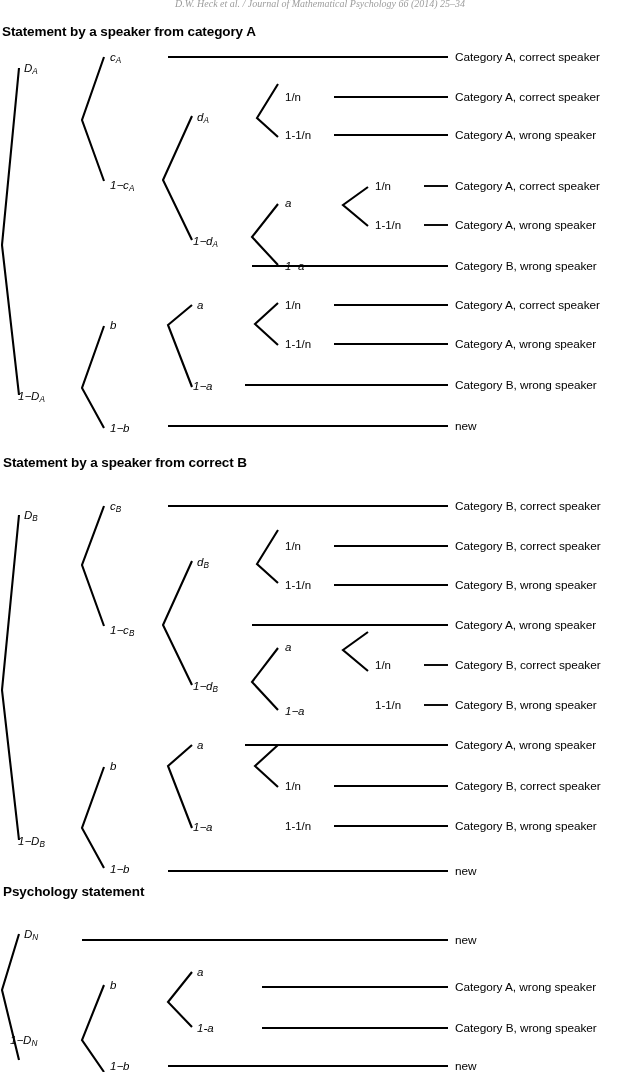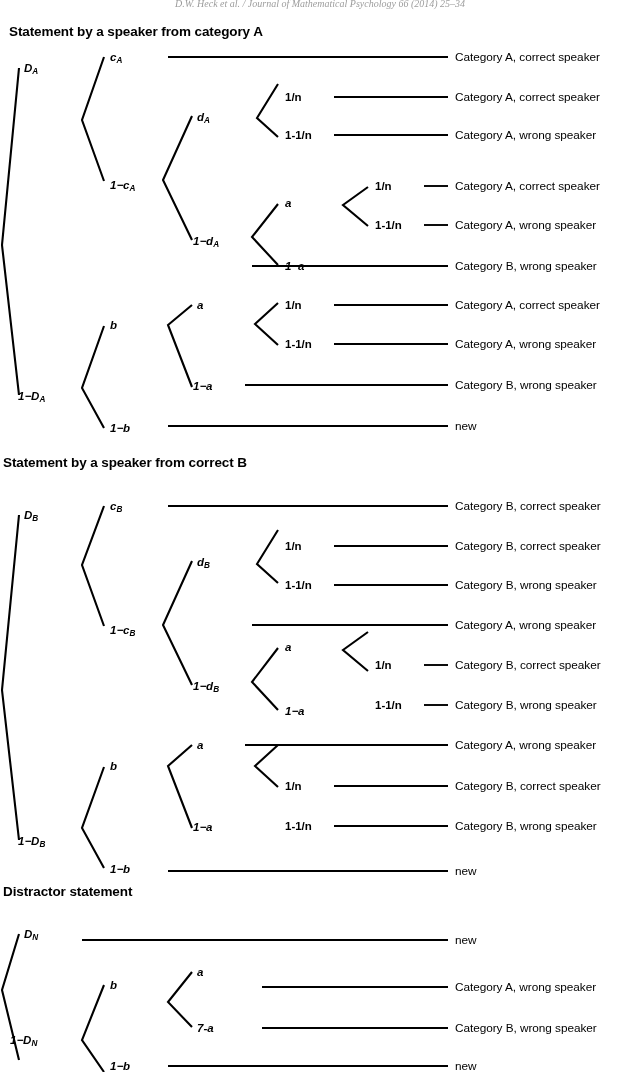--- a/index.html
+++ b/index.html
@@ -35,21 +35,21 @@
   }
   svg.tree-lines line, svg.tree-lines polyline{
     stroke:#000;stroke-width:2.1;fill:none;
     stroke-linecap:butt;stroke-linejoin:miter;
   }
   svg.tree-lines .thin{stroke-width:1.9;}
 
   .plabel{
     position:absolute;
     font-size:11.5px;
-    font-weight:bold;
+    font-weight:normal;
     white-space:nowrap;
     transform:translateY(-50%);
   }
   .plabel.italic{font-style:italic;}
   .plabel sub{
     font-size:8.2px;
     font-style:italic;
     vertical-align:baseline;
     position:relative;
     top:2px;
@@ -64,23 +64,23 @@
     letter-spacing:-0.05px;
   }
 </style>
 </head>
 <body>
 
 <div id="root">
 
   <div class="running-head">D.W. Heck et al. / Journal of Mathematical Psychology 66 (2014) 25–34</div>
 
-  <div class="section-title" style="left:9px;top:24px;">Statement by a speaker from category A</div>
+  <div class="section-title" style="left:2px;top:24px;">Statement by a speaker from category A</div>
   <div class="section-title" style="left:3px;top:455px;">Statement by a speaker from correct B</div>
-  <div class="section-title" style="left:3px;top:884px;">Distractor statement</div>
+  <div class="section-title" style="left:3px;top:884px;">Psychology statement</div>
 
   <svg class="tree-lines" viewBox="0 0 640 1072">
 
     <polyline points="19,68 2,245 19,395"></polyline>
 
     <polyline points="104,57 82,120 104,181"></polyline>
 
     <polyline points="192,116 163,180 192,240"></polyline>
 
     <polyline points="278,84 257,118 278,137"></polyline>
@@ -215,20 +215,20 @@
   <div class="outcome" style="left:455px;top:826px;">Category B, wrong speaker</div>
   <div class="outcome" style="left:455px;top:871px;">new</div>
 
   <div class="plabel italic" style="left:24px;top:934px;"><span>D</span><sub>N</sub></div>
   <div class="plabel italic" style="left:10px;top:1040px;"><span>1−D</span><sub>N</sub></div>
 
   <div class="plabel italic" style="left:110px;top:985px;">b</div>
   <div class="plabel italic" style="left:110px;top:1066px;">1−b</div>
 
   <div class="plabel italic" style="left:197px;top:972px;">a</div>
-  <div class="plabel italic" style="left:197px;top:1028px;">7-a</div>
+  <div class="plabel italic" style="left:197px;top:1028px;">1-a</div>
 
   <div class="outcome" style="left:455px;top:940px;">new</div>
   <div class="outcome" style="left:455px;top:987px;">Category A, wrong speaker</div>
   <div class="outcome" style="left:455px;top:1028px;">Category B, wrong speaker</div>
   <div class="outcome" style="left:455px;top:1066px;">new</div>
 
 </div>
 
 </body></html>

